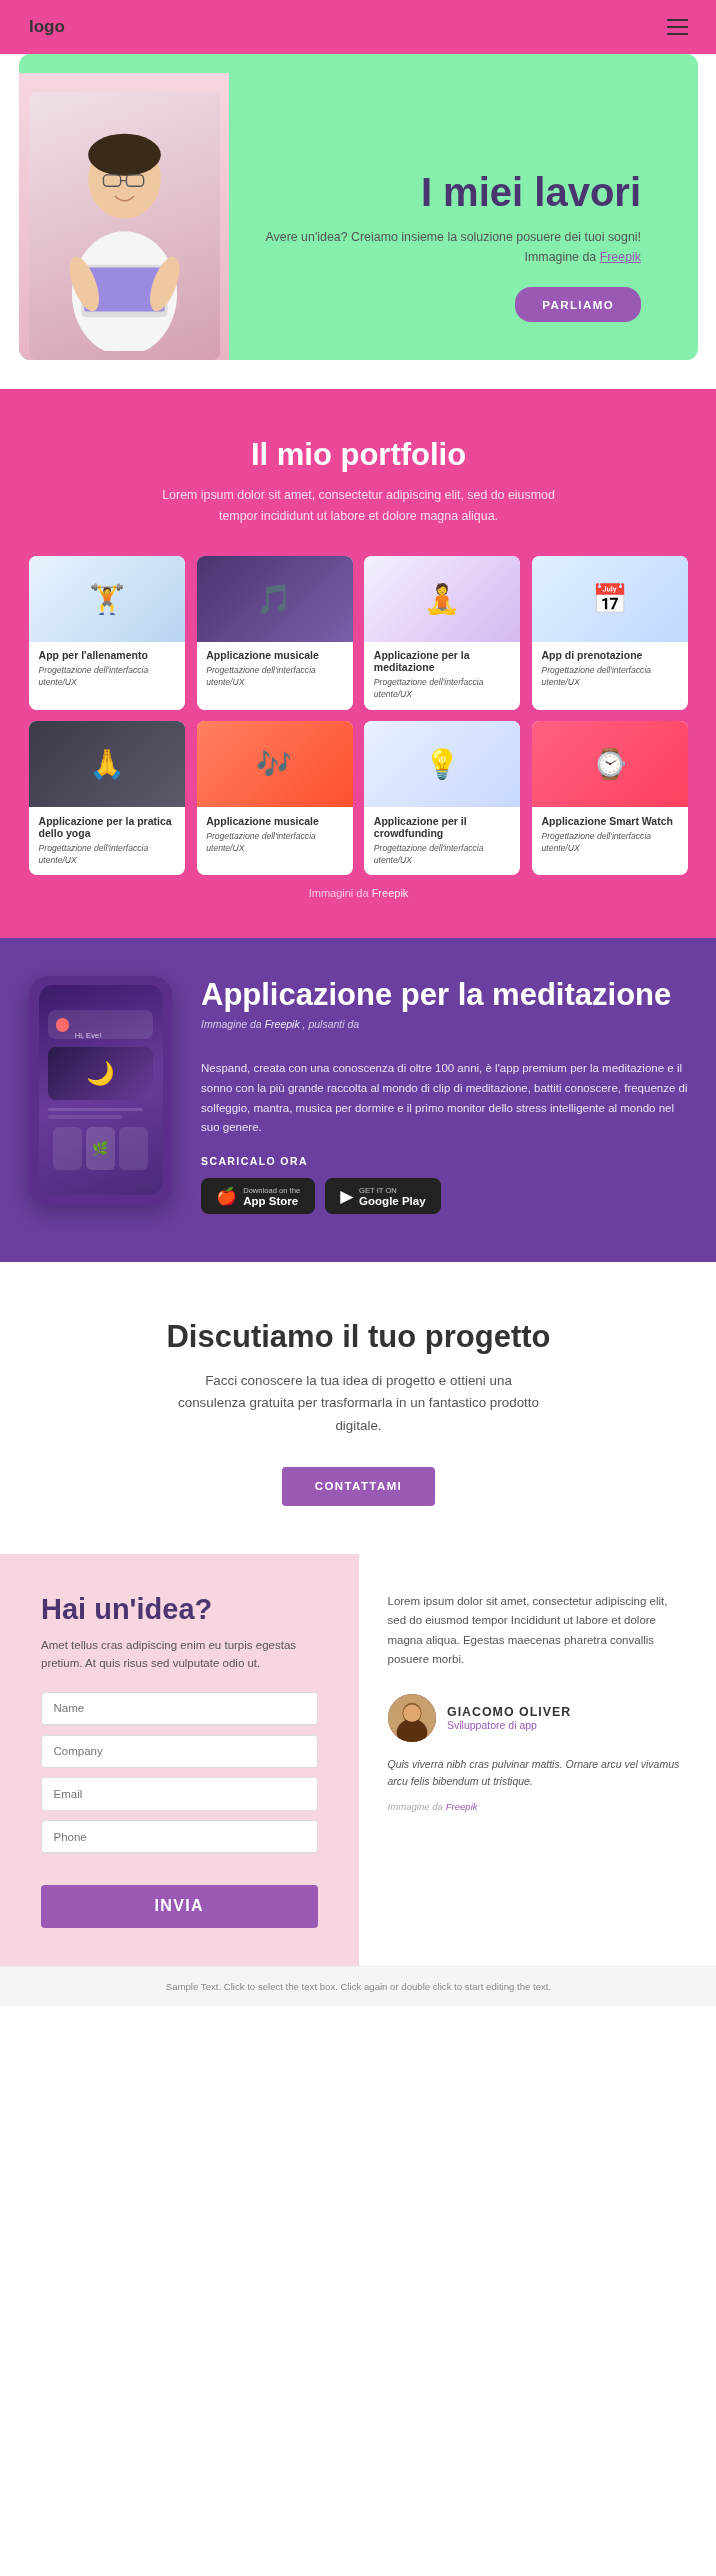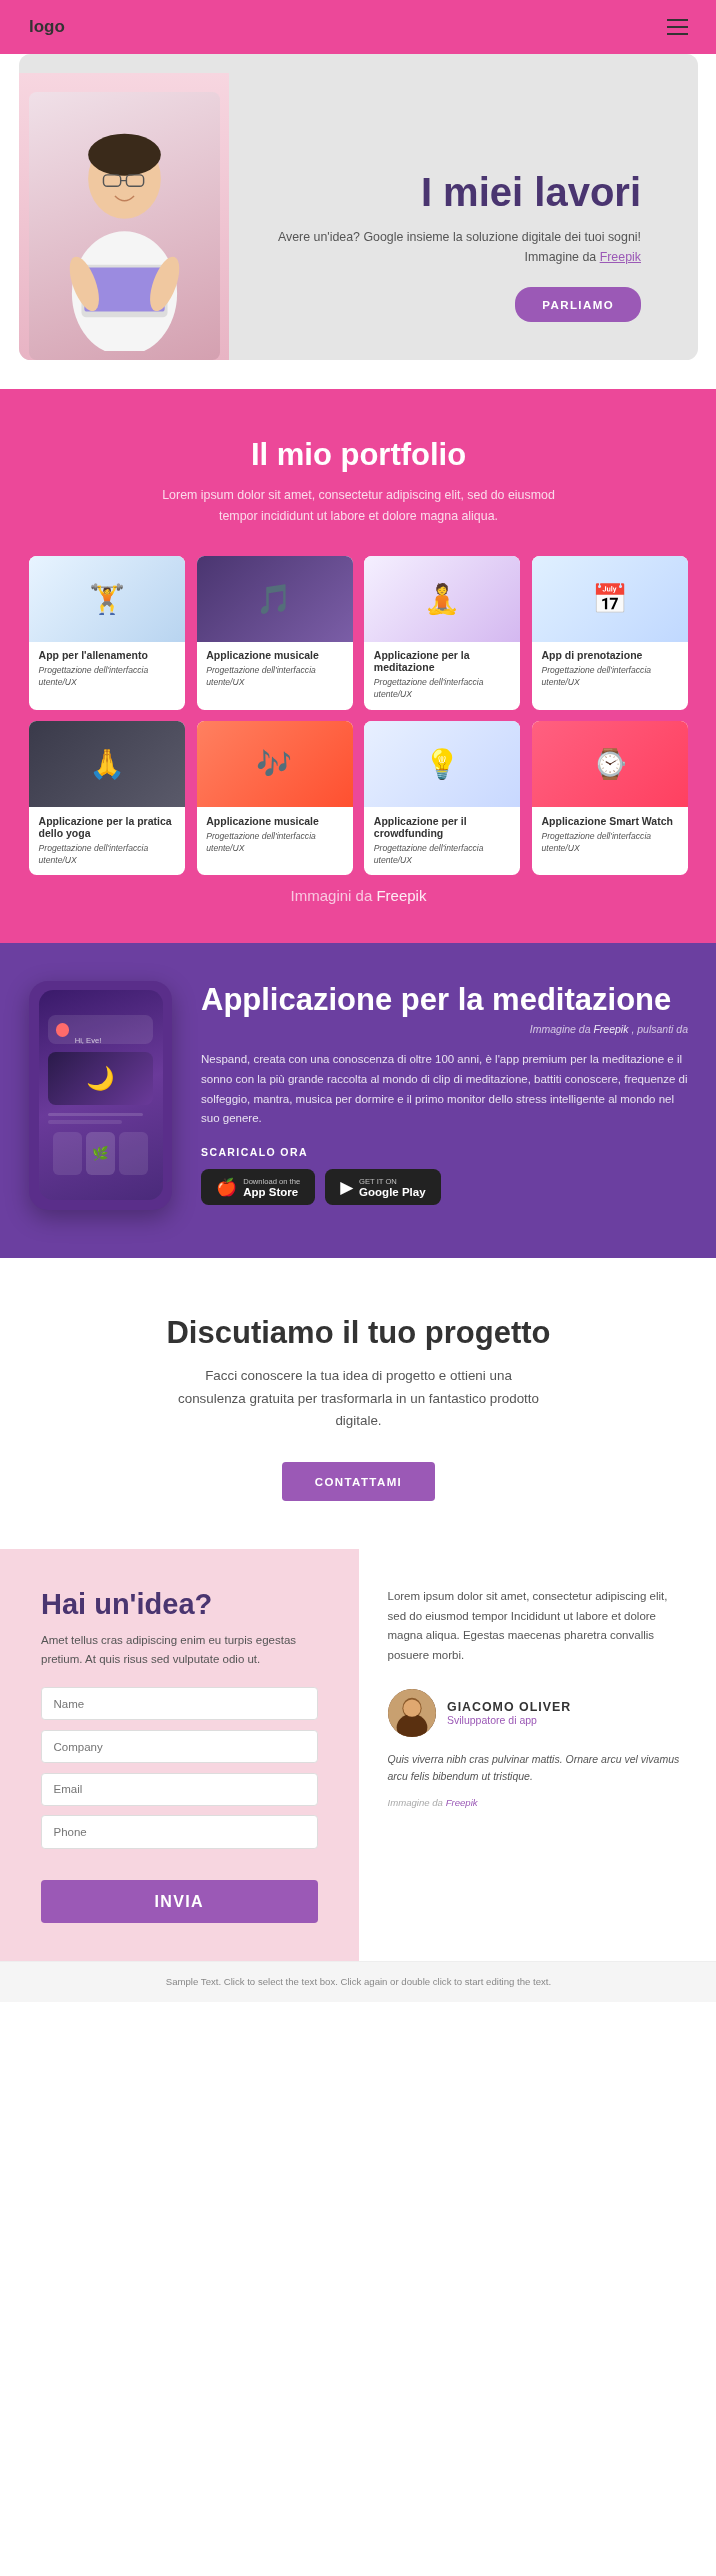--- a/index.html
+++ b/index.html
@@ -9,21 +9,21 @@
     nav {
       display: flex; justify-content: space-between; align-items: center;
       padding: 17px 29px; background: #ec4899;
     }
     .logo { font-size: 17px; font-weight: 700; color: #333; text-transform: lowercase; }
     .hamburger { display: flex; flex-direction: column; gap: 4.8px; cursor: pointer; }
     .hamburger span { display: block; width: 21px; height: 1.9px; background: #333; }
 
     
     .hero {
-      background: #e5e5e5;
+      background: #86efac;
       display: flex; align-items: flex-end;
       padding: 0 38px 0 0;
       min-height: 306px;
       position: relative;
       overflow: hidden;
       margin: 0 19px 29px 19px;
       border-radius: 11.5px;
     }
     .hero-img {
       width: 210px; min-height: 287px; flex-shrink: 0;
@@ -58,21 +58,21 @@
       background: #fff; border-radius: 7.6px; overflow: hidden; cursor: pointer;
     }
     .port-card-img {
       width: 100%; height: 86px;
       display: flex; align-items: center; justify-content: center;
       font-size: 27px;
     }
     .port-card-body { padding: 7.6px 9.6px 9.6px; }
     .port-card-title { font-size: 10.5px; font-weight: 700; color: #333; margin-bottom: 2.9px; }
     .port-card-cat { font-size: 8.6px; color: #555; font-style: italic; line-height: 1.4; }
-    .freepik-note { text-align: center; color: rgba(255,255,255,0.7); font-size: 15px; margin-top: 7.6px; margin-bottom: 9.6px; }
+    .freepik-note { text-align: center; color: rgba(255,255,255,0.7); font-size: 11px; margin-top: 7.6px; margin-bottom: 9.6px; }
     .freepik-note a { color: rgba(255,255,255,0.9); }
 
     
     .app-section {
       background: #6b3fa0; padding: 38px 29px 48px 29px;
       display: flex; align-items: flex-start; gap: 29px;
     }
     .app-mockup {
       width: 143px; flex-shrink: 0;
       background: #5a2e8a; border-radius: 19px;
@@ -80,21 +80,21 @@
       font-size: 34px; box-shadow: 0 7.6px 24px rgba(0,0,0,0.3);
       position: relative; overflow: hidden;
     }
     .app-mockup-inner {
       width: 124px; height: 210px; border-radius: 14.3px;
       background: linear-gradient(160deg, #3a1a6a 0%, #6a3a9a 50%, #4a2a7a 100%);
       display: flex; flex-direction: column; align-items: center; justify-content: center; gap: 5.7px;
     }
     .app-info { flex: 1; }
     .app-title { font-size: 31px; font-weight: 800; color: #fff; line-height: 1.2; margin-bottom: 5.7px; }
-    .app-from { font-size: 10.5px; color: rgba(255,255,255,0.7); margin-bottom: 15px; font-style: italic; text-align: right; }
+    .app-from { font-size: 10.5px; color: rgba(255,255,255,0.7); margin-bottom: 29px; font-style: italic; }
     .app-from a { color: rgba(255,255,255,0.9); }
     .app-desc { font-size: 11.5px; color: rgba(255,255,255,0.85); line-height: 1.7; margin-bottom: 17px; }
     .scarica-label { font-size: 10.5px; font-weight: 700; color: #fff; letter-spacing: 1.4px; text-transform: uppercase; margin-bottom: 11.5px; }
     .store-buttons { display: flex; gap: 9.6px; }
     .store-btn {
       background: #222; color: #fff; border: none;
       border-radius: 7.6px; padding: 7.6px 15.3px;
       display: flex; align-items: center; gap: 5.7px;
       cursor: pointer; font-size: 11.5px;
     }
@@ -195,21 +195,21 @@
         <rect x="38" y="173" width="84" height="46" rx="3" fill="#9b8be0"></rect>
 
         <ellipse cx="38" cy="190" rx="12" ry="30" fill="#f0c8a0" transform="rotate(-20 38 190)"></ellipse>
         <ellipse cx="122" cy="190" rx="12" ry="30" fill="#f0c8a0" transform="rotate(20 122 190)"></ellipse>
       </svg>
     </div>
   </div>
   <div class="hero-content">
     <h1 class="hero-title">I miei lavori</h1>
     <p class="hero-sub">
-      <span>Avere un'idea? Google insieme la soluzione digitale dei tuoi sogni! Immagine da</span>
+      <span>Avere un'idea? Creiamo insieme la soluzione posuere dei tuoi sogni! Immagine da</span>
       <a>Freepik</a>
     </p>
     <button class="btn-primary">PARLIAMO</button>
   </div>
 </section>
 
 <section class="portfolio-section">
   <h2 class="section-title">Il mio portfolio</h2>
   <p class="section-sub">Lorem ipsum dolor sit amet, consectetur adipiscing elit, sed do eiusmod tempor incididunt ut labore et dolore magna aliqua.</p>
 

